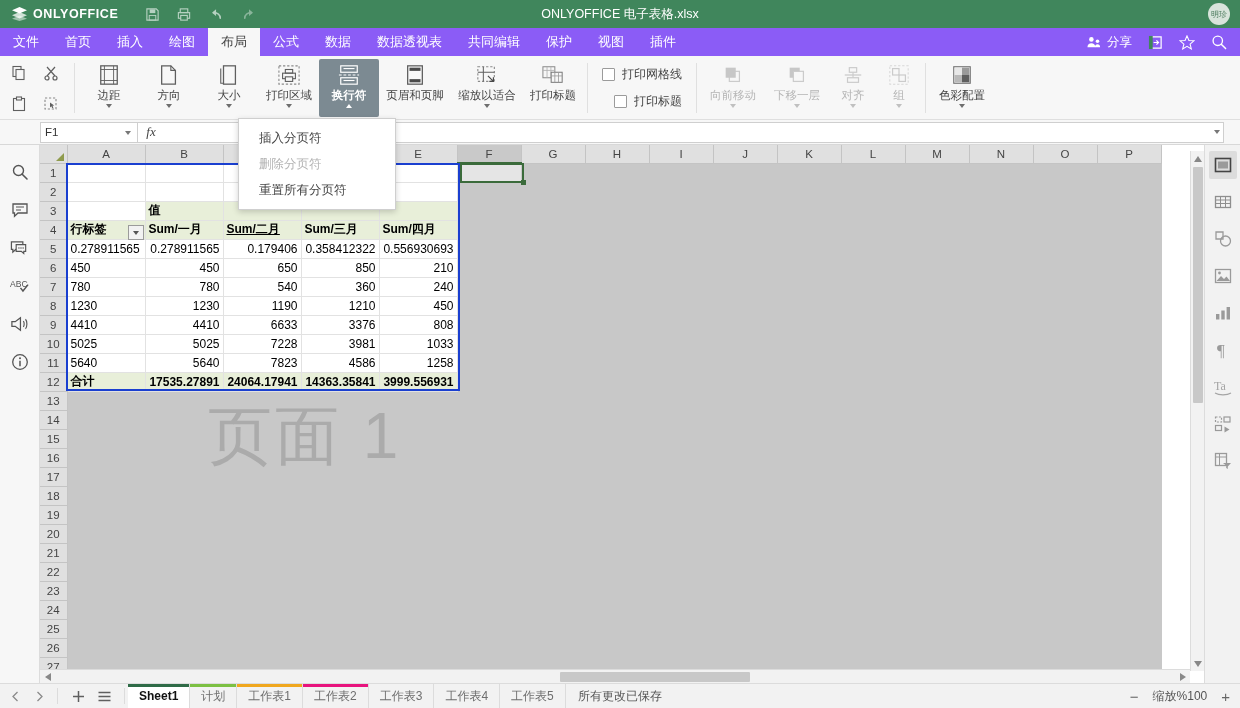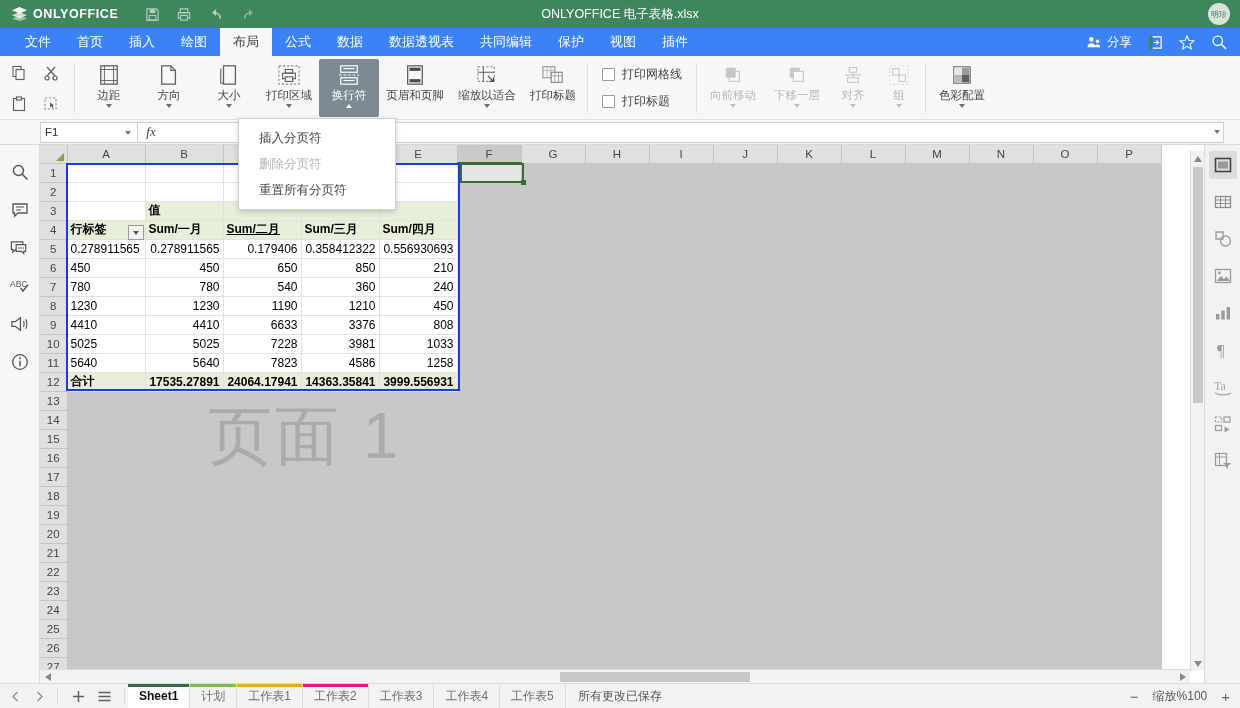--- a/index.html
+++ b/index.html
@@ -43,21 +43,21 @@
   .avatar {
     width: 22px; height: 22px; border-radius: 50%;
     background: #d8e4db; color: #4b7a5c;
     font-size: 8px; display: flex; align-items: center; justify-content: center;
     margin-right: 10px;
   }
 
   
   .menubar {
     position: absolute; left: 0; top: 28px; width: 1240px; height: 28px;
-    background: #3b82f6; display: flex; align-items: stretch; padding-left: 12px;
+    background: #8b5cf6; display: flex; align-items: stretch;
   }
   .mtab {
     padding: 0 13px; display: flex; align-items: center;
     color: #ffffff; font-size: 13px; white-space: nowrap; cursor: default;
   }
   .mtab.active { background: #f7f7f7; color: #444444; }
   .menubar-right {
     position: absolute; right: 0; top: 0; height: 28px;
     display: flex; align-items: center; gap: 2px; padding-right: 6px;
   }
@@ -73,21 +73,21 @@
     background: #f7f7f7; border-bottom: 1px solid #dfdfdf;
     display: flex; align-items: flex-start;
   }
   .rgrp { display: flex; align-items: flex-start; height: 64px; }
   .rsep { width: 1px; height: 50px; background: #e0e0e0; margin: 7px 4px 0 4px; }
   .rbtn {
     width: 60px; height: 58px; margin-top: 3px;
     display: flex; flex-direction: column; align-items: center;
     padding-top: 5px; cursor: default; border-radius: 2px;
   }
-  .rbtn.active { background: #7c8a92; }
+  .rbtn.active { background: #7c8a92; font-weight: bold; }
   .rbtn.active .rlabel { color: #ffffff; }
   .rbtn.active .chev { border-top-color: #ffffff; }
   .rbtn.dis .rlabel { color: #b5b5b5; }
   .rbtn.dis .ricon { opacity: .35; }
   .ricon { height: 22px; display: flex; align-items: center; justify-content: center; }
   .rlabel {
     font-size: 11.5px; color: #444444; margin-top: 3px; white-space: nowrap;
     line-height: 13px;
   }
   .chev {
@@ -99,21 +99,21 @@
     border-top: none; border-bottom: 4px solid #6e6e6e;
   }
   .rbtn.active .chev.up { border-bottom-color: #ffffff; }
   .tiny-col {
     display: flex; flex-direction: column; justify-content: center;
     height: 64px; padding: 0 6px; gap: 9px;
   }
   .tiny-btn { width: 26px; height: 22px; display:flex; align-items:center; justify-content:center; }
   .chk-col {
     display: flex; flex-direction: column; justify-content: center;
-    height: 64px; gap: 10px; padding: 15px 10px;
+    height: 64px; gap: 10px; padding: 15px 10px; align-items: flex-end;
   }
   .chk-row { display: flex; align-items: center; gap: 7px; }
   .chkbox {
     width: 13px; height: 13px; border: 1px solid #9b9b9b; background: #ffffff;
     border-radius: 1px;
   }
   .chk-lbl { font-size: 12px; color: #444444; white-space: nowrap; }
 
   
   .dropdown {

